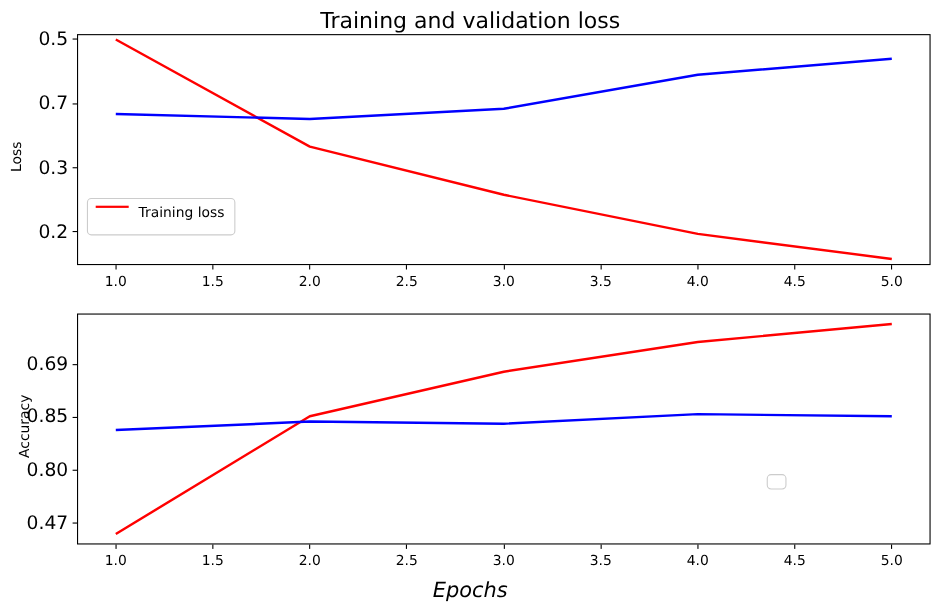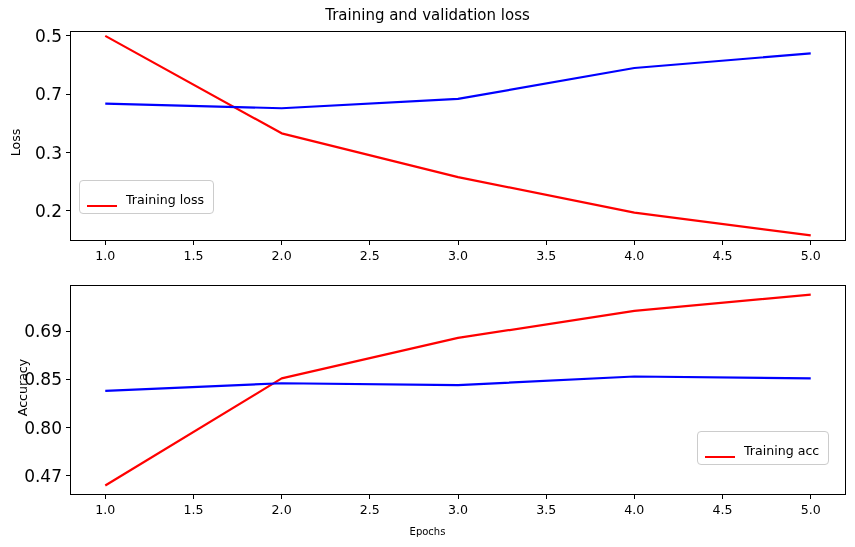--- a/index.html
+++ b/index.html
@@ -21,40 +21,41 @@
   .axes-frame {
     position: absolute;
     box-sizing: border-box;
     border: 1.1px solid #000000;
     background: #ffffff;
   }
   .axes-title {
     position: absolute;
     width: 100%;
     text-align: center;
-    font-size: 15px;
+    font-size: 20px;
     color: #000000;
     white-space: nowrap;
   }
   .ylabel {
     position: absolute;
     font-size: 12.6px;
     color: #000000;
     transform-origin: 50% 50%;
     transform: rotate(-90deg);
     white-space: nowrap;
     text-align: center;
   }
   .xlabel {
     position: absolute;
     width: 100%;
     text-align: center;
-    font-size: 10px;
-    color: #000000;
-    white-space: nowrap;
+    font-size: 19px;
+    color: #000000;
+    white-space: nowrap;
+    font-style: italic;
   }
   .tick-label-x {
     position: absolute;
     font-size: 12.6px;
     color: #000000;
     text-align: center;
     white-space: nowrap;
     transform: translateX(-50%);
   }
   .tick-label-y {
@@ -88,21 +89,21 @@
     box-sizing: border-box;
     background: #ffffff;
     border: 1px solid #cccccc;
     border-radius: 4px;
     padding: 6px 9px 6px 7px;
     font-size: 12.6px;
     color: #000000;
   }
   .legend-row {
     display: flex;
-    align-items: flex-end;
+    align-items: flex-start;
     height: 20px;
     white-space: nowrap;
   }
   .legend-swatch {
     width: 30px;
     height: 0;
     border-top-width: 2.2px;
     border-top-style: solid;
     margin-right: 9px;
     flex: 0 0 auto;
@@ -203,20 +204,16 @@
         <div class="tick-label-y" style="left: 8px; width: 54px; top: 172.603px;">0.80</div>
         <div class="tick-mark-y" style="left: 66px; top: 123.894px;"></div>
         <div class="tick-label-y" style="left: 8px; width: 54px; top: 124.394px;">0.85</div>
         <div class="tick-mark-y" style="left: 66px; top: 75.6846px;"></div>
         <div class="tick-label-y" style="left: 8px; width: 54px; top: 76.1846px;">0.69</div>
       </div>
 
     <div class="xlabel" style="left:0px; top:271px; width:855px;">Epochs</div>
 
     <div class="legend-box" id="legend-accuracy" style="left:697px; top:176px;">
-      <div class="legend-row">
-        <span class="legend-swatch" style="border-top-color:#ff0000;"></span>
-        <span class="legend-label">Training acc</span>
-      </div>
     </div>
   </div>
 
 </div>
 
 </body></html>

